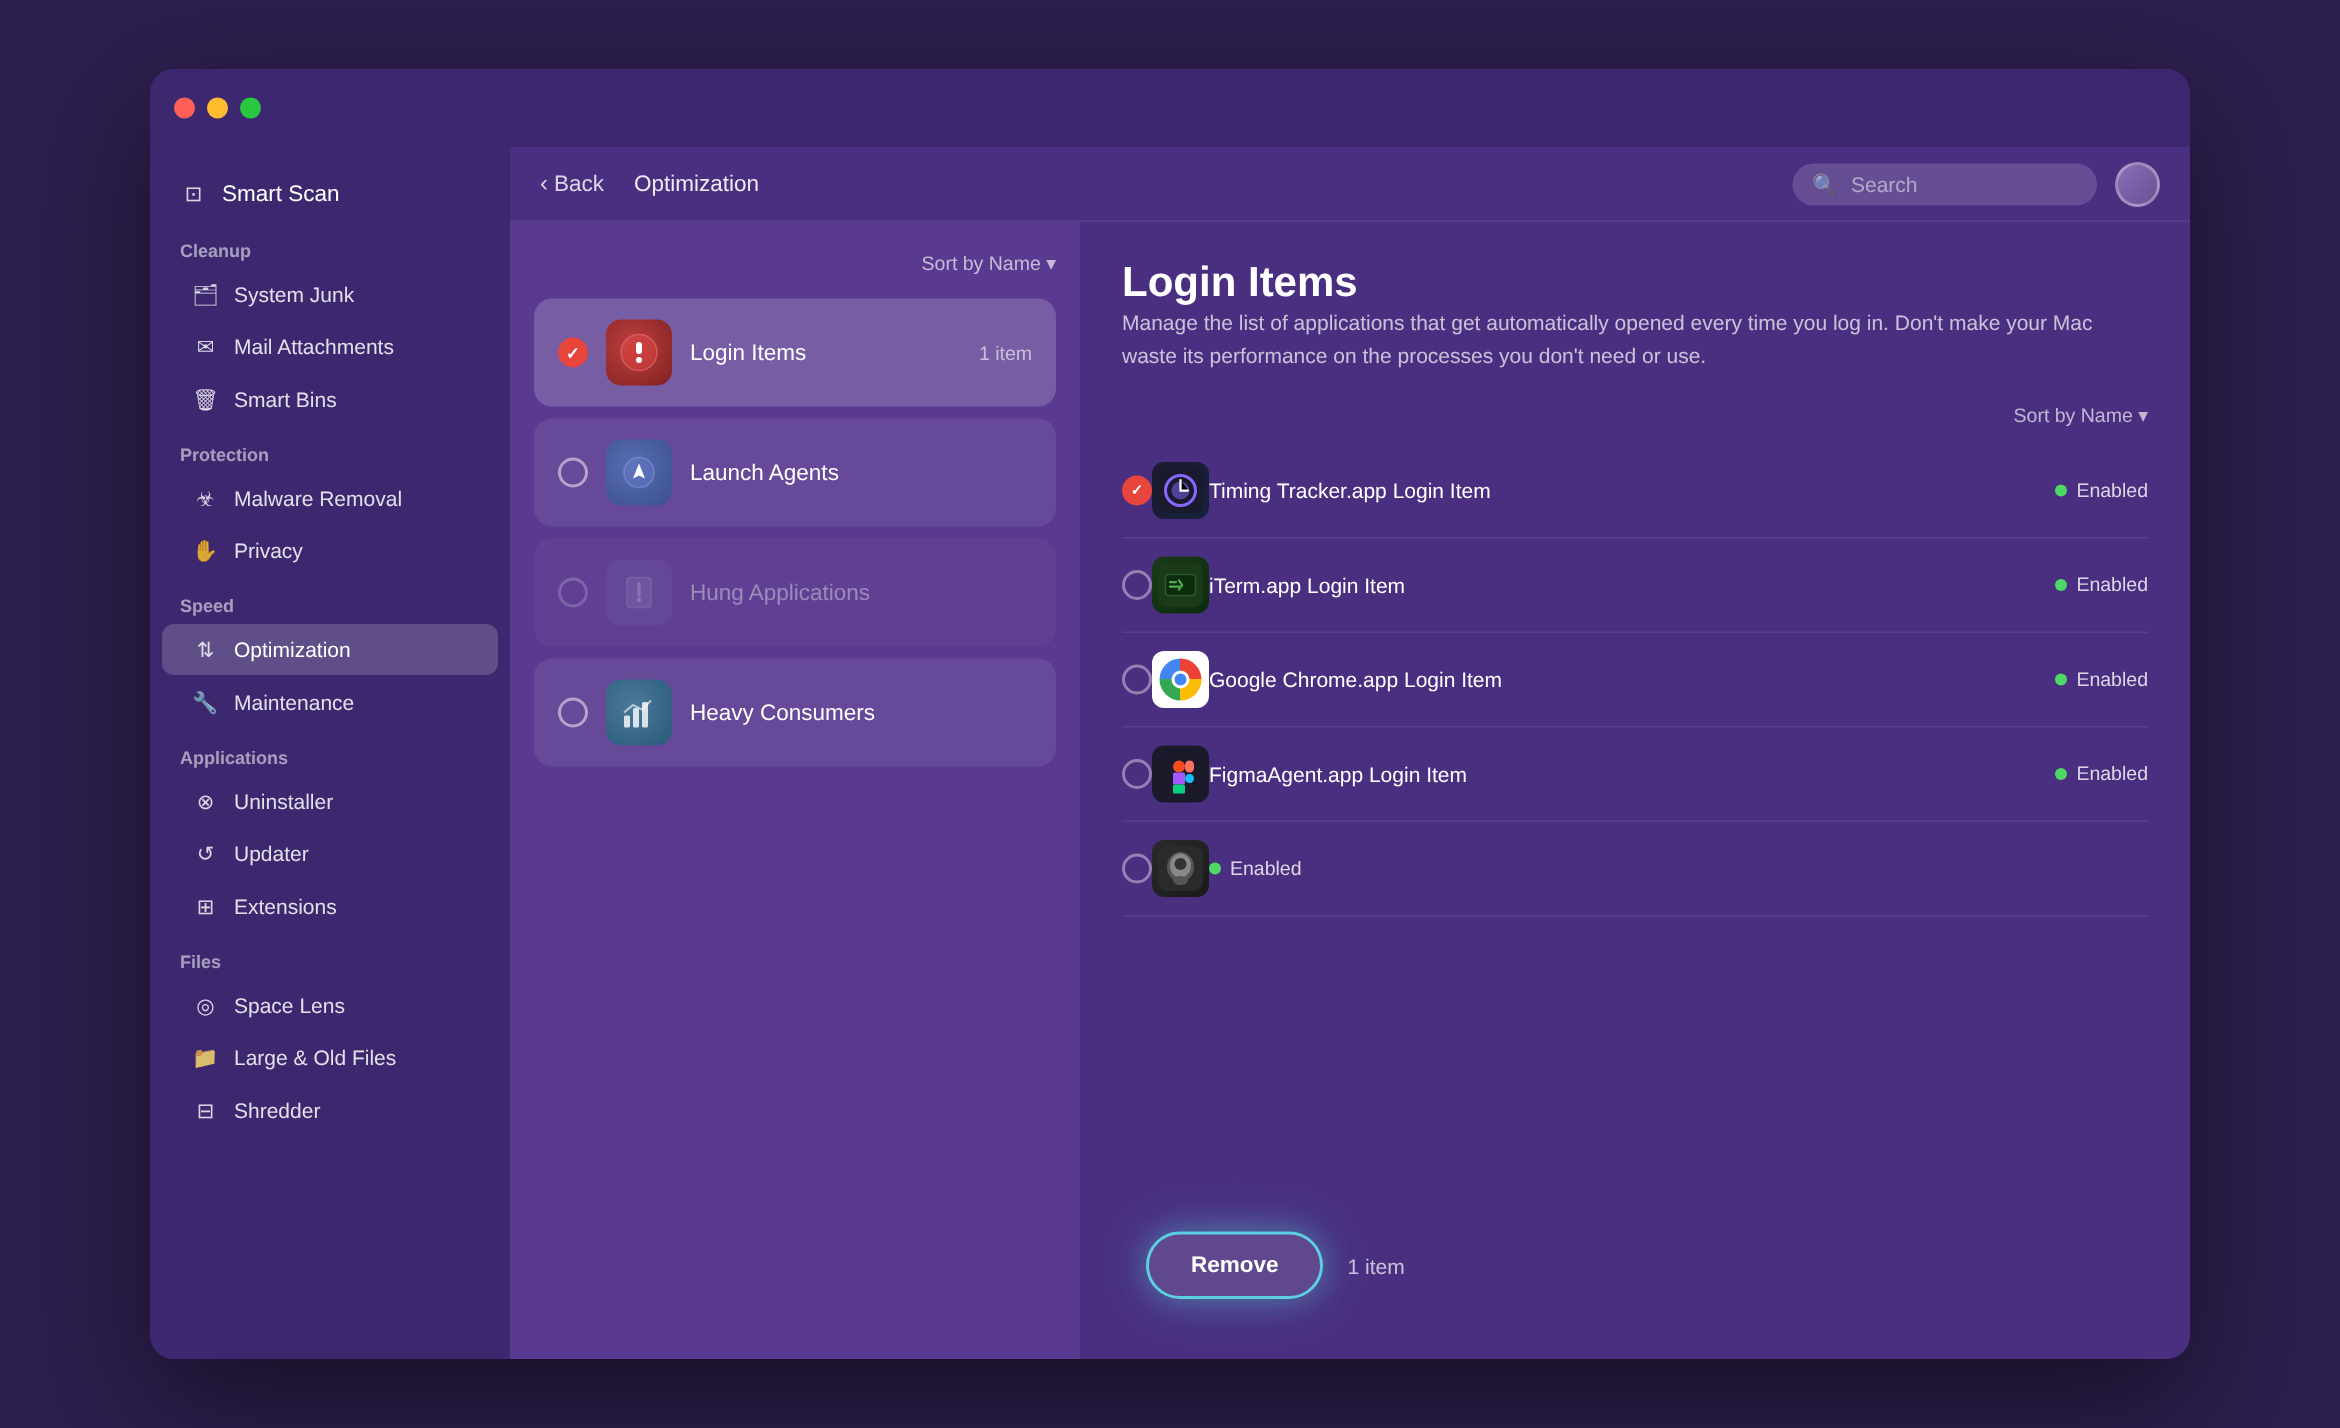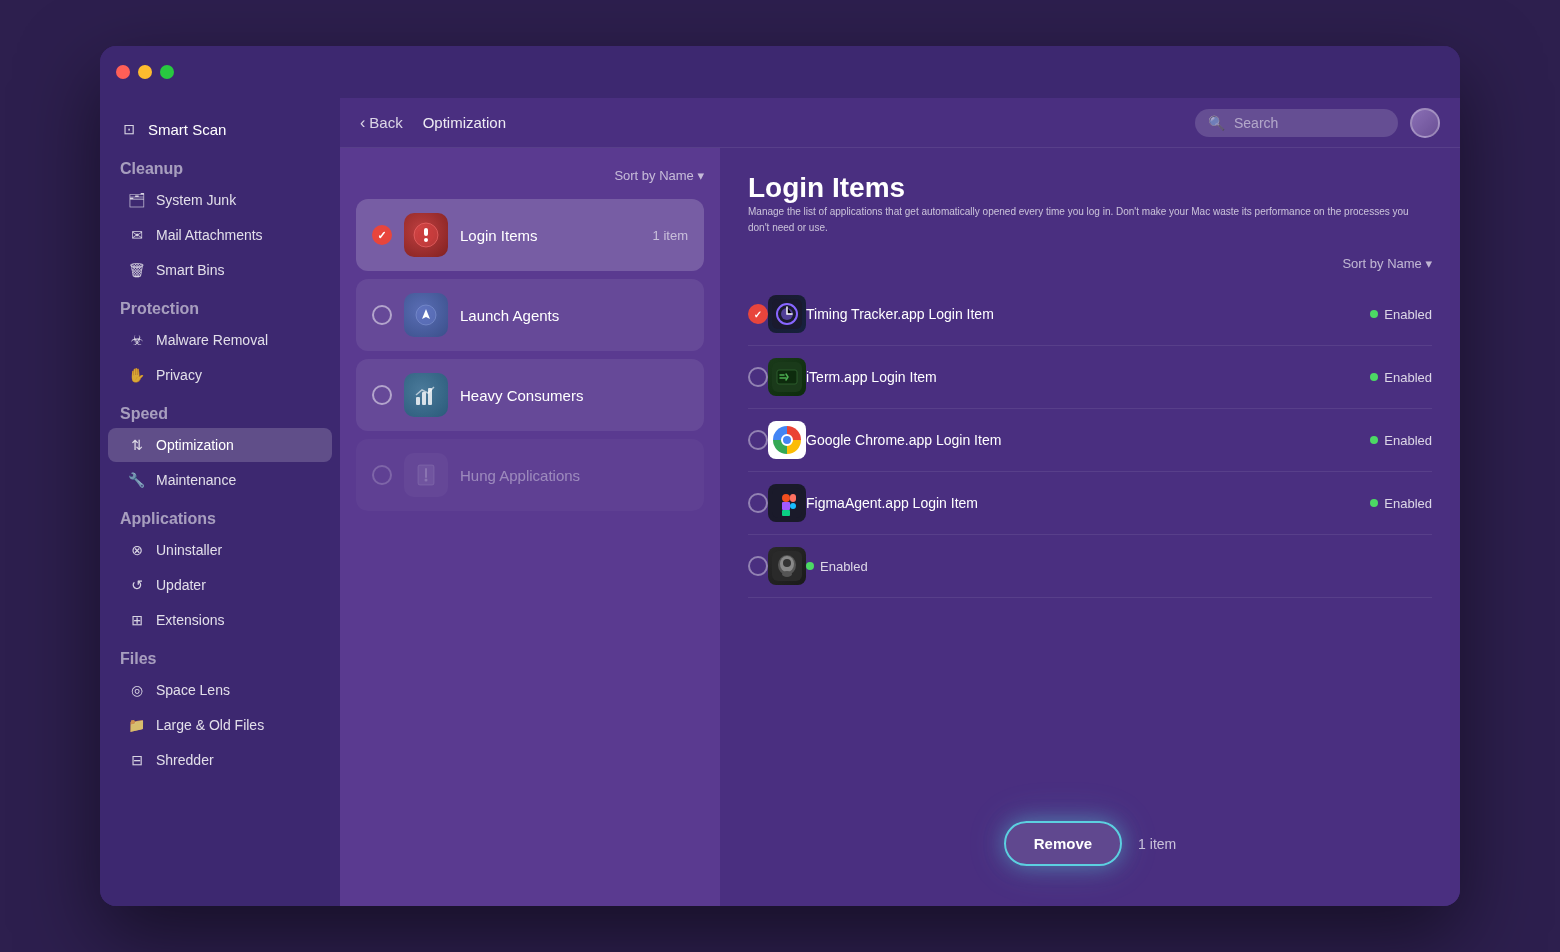--- a/index.html
+++ b/index.html
@@ -67,21 +67,21 @@
       align-items: center;
       gap: 10px;
       padding: 10px 20px;
       color: white;
       font-size: 15px;
       font-weight: 500;
       cursor: pointer;
     }
     .sidebar-section-label {
       color: rgba(255,255,255,0.55);
-      font-size: 16px;
+      font-size: 12px;
       font-weight: 600;
       padding: 12px 20px 4px;
       text-transform: none;
     }
     .sidebar-item {
       display: flex;
       align-items: center;
       gap: 10px;
       padding: 8px 20px;
       color: rgba(255,255,255,0.85);
@@ -216,21 +216,21 @@
       padding: 24px 28px;
       overflow-y: auto;
     }
     .detail-title {
       color: white;
       font-size: 28px;
       font-weight: 700;
     }
     .detail-desc {
       color: rgba(255,255,255,0.7);
-      font-size: 10px;
+      font-size: 14px;
       line-height: 1.6;
       margin-bottom: 20px;
     }
     .detail-sort-bar {
       display: flex;
       justify-content: flex-end;
       margin-bottom: 12px;
     }
     .detail-sort-label {
       color: rgba(255,255,255,0.65);
@@ -294,21 +294,21 @@
       width: 8px;
       height: 8px;
       border-radius: 50%;
       background: #4cd964;
     }
 
     
     .bottom-bar {
       display: flex;
       align-items: center;
-      justify-content: center;
+      justify-content: flex-start;
       gap: 16px;
       padding: 16px;
       margin-top: auto;
     }
     .remove-btn {
       background: rgba(255,255,255,0.12);
       border: 2px solid #5cd0e0;
       color: white;
       font-size: 15px;
       font-weight: 600;
@@ -535,46 +535,46 @@
               <svg width="28" height="28" viewBox="0 0 28 28" fill="none">
                 <circle cx="14" cy="14" r="10" fill="rgba(100,120,200,0.5)" stroke="rgba(140,160,220,0.5)" stroke-width="1"></circle>
                 <path d="M10 18 L14 8 L18 18 L14 16 Z" fill="white"></path>
               </svg>
             </div>
             <div class="item-label-group">
               <div class="item-label">Launch Agents</div>
             </div>
           </div>
 
+          <div class="list-item-card disabled">
+            <div class="item-radio"></div>
+            <div class="item-app-icon hung-icon">
+              <svg width="28" height="28" viewBox="0 0 28 28" fill="none">
+                <rect x="6" y="4" width="16" height="20" rx="2" fill="rgba(255,255,255,0.2)" stroke="rgba(255,255,255,0.3)" stroke-width="1"></rect>
+                <path d="M14 8 L14 16" stroke="rgba(255,255,255,0.6)" stroke-width="2" stroke-linecap="round"></path>
+                <circle cx="14" cy="19" r="1.5" fill="rgba(255,255,255,0.6)"></circle>
+              </svg>
+            </div>
+            <div class="item-label-group">
+              <div class="item-label">Hung Applications</div>
+            </div>
+          </div>
+
           <div class="list-item-card">
             <div class="item-radio"></div>
             <div class="item-app-icon heavy-consumers-icon">
               <svg width="28" height="28" viewBox="0 0 28 28" fill="none">
                 <rect x="4" y="16" width="4" height="8" rx="1" fill="rgba(255,255,255,0.8)"></rect>
                 <rect x="10" y="11" width="4" height="13" rx="1" fill="rgba(255,255,255,0.8)"></rect>
                 <rect x="16" y="7" width="4" height="17" rx="1" fill="rgba(255,255,255,0.8)"></rect>
                 <path d="M4 14 L10 9 L16 12 L22 6" stroke="rgba(255,255,255,0.6)" stroke-width="1.5" fill="none"></path>
               </svg>
             </div>
             <div class="item-label-group">
               <div class="item-label">Heavy Consumers</div>
-            </div>
-          </div>
-
-          <div class="list-item-card disabled">
-            <div class="item-radio"></div>
-            <div class="item-app-icon hung-icon">
-              <svg width="28" height="28" viewBox="0 0 28 28" fill="none">
-                <rect x="6" y="4" width="16" height="20" rx="2" fill="rgba(255,255,255,0.2)" stroke="rgba(255,255,255,0.3)" stroke-width="1"></rect>
-                <path d="M14 8 L14 16" stroke="rgba(255,255,255,0.6)" stroke-width="2" stroke-linecap="round"></path>
-                <circle cx="14" cy="19" r="1.5" fill="rgba(255,255,255,0.6)"></circle>
-              </svg>
-            </div>
-            <div class="item-label-group">
-              <div class="item-label">Hung Applications</div>
             </div>
           </div>
         </div>
 
         <div class="detail-panel">
           <div class="detail-title">Login Items</div>
           <p class="detail-desc">Manage the list of applications that get automatically opened every time you log in. Don't make your Mac waste its performance on the processes you don't need or use.</p>
 
           <div class="detail-sort-bar">
             <span class="detail-sort-label">Sort by Name ▾</span>

